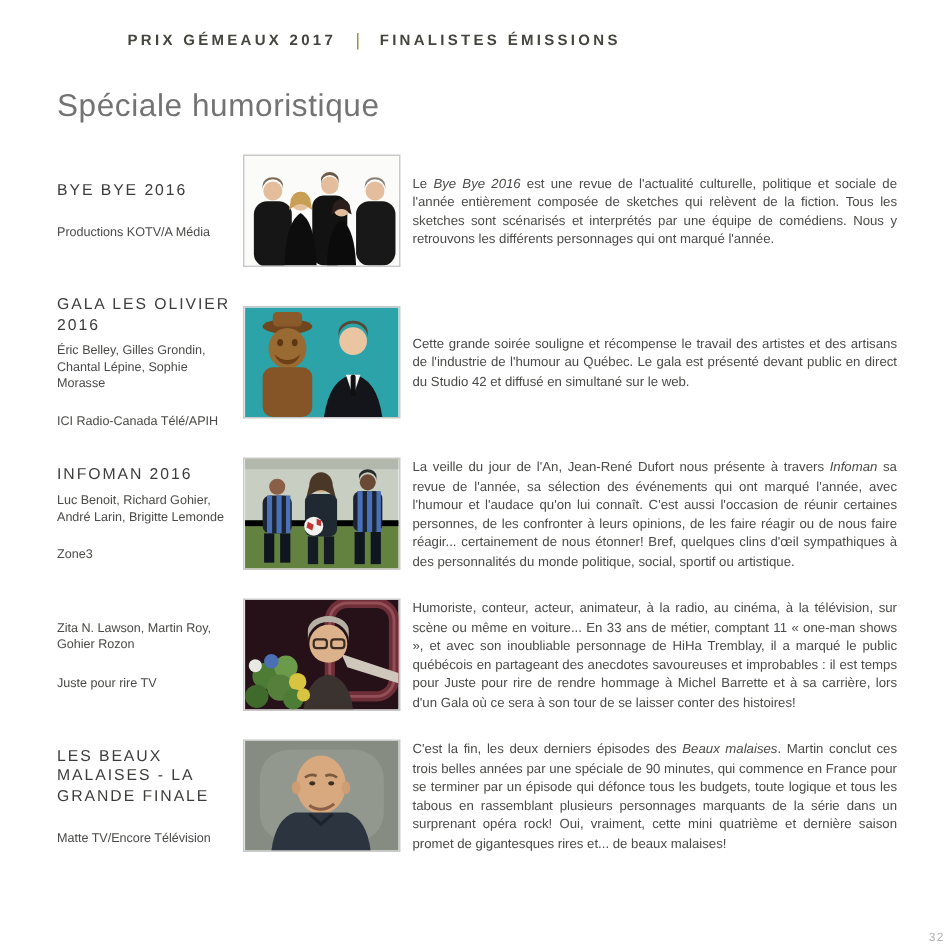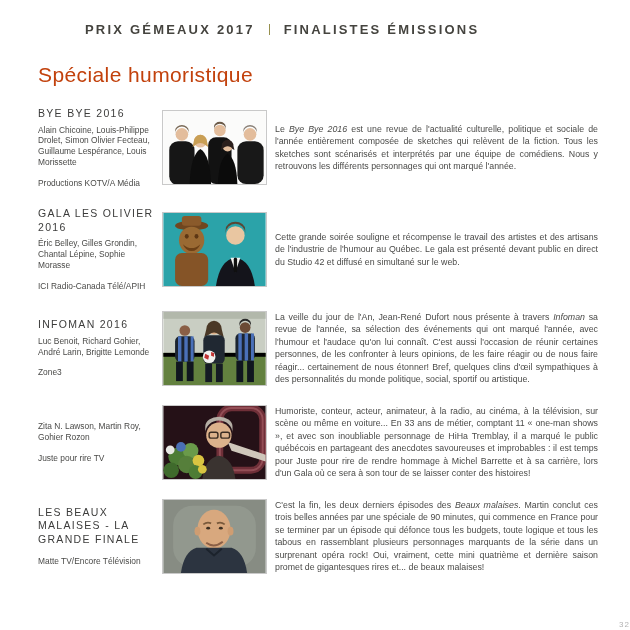--- a/index.html
+++ b/index.html
@@ -6,39 +6,39 @@
   html,body { margin:0; padding:0; background:#ffffff; }
   .page {
     width:630px; height:630px; position:relative; overflow:hidden;
     background:#ffffff; color:#4a4a48;
     font-family:"Liberation Sans", sans-serif;
     padding:22px 32px 0 38px;
   }
   .header {
     margin-left:47px;
     display:flex; align-items:center; gap:14px;
-    font-size:13px; font-weight:bold; letter-spacing:2.2px;
+    font-size:10px; font-weight:bold; letter-spacing:2.2px;
     color:#45443f; text-transform:uppercase;
   }
   .header .bar { width:1px; height:11px; background:#97904e; }
   h1.section-title {
     margin:25px 0 0 0;
     font-size:21px; line-height:26px; font-weight:normal;
-    letter-spacing:0.4px; color:#c2410c;
+    letter-spacing:0.4px; color:#737373;
   }
   .rows { margin-top:19px; }
   .row { display:flex; align-items:center; margin-bottom:19px; }
   .col-left { flex:0 0 124px; width:124px; padding-right:6px; }
   h2.show-title {
     margin:0 0 4px 0;
     font-size:10.5px; line-height:13.5px; font-weight:normal;
     letter-spacing:1.3px; color:#3c3c3b;
   }
   .credits { margin:0; font-size:8.4px; line-height:10.8px; color:#4a4a48; }
-  .producer { margin:10px 0 0 0; font-size:8.4px; line-height:10.8px; color:#4a4a48; }
+  .producer { margin:15px 0 0 0; font-size:8.4px; line-height:10.8px; color:#4a4a48; }
   figure.photo { flex:0 0 107px; margin:0; }
   figure.photo svg { display:block; border:1px solid #c9c9c9; background:#fff; }
   .desc {
     flex:1; margin:0 0 0 6px;
     font-size:8.8px; line-height:12.4px; text-align:justify; color:#4a4a48;
   }
   .desc em { font-style:italic; }
   .footer {
     position:absolute; left:0; bottom:1px; width:100%;
     text-align:right; font-size:8px; color:#b3b3b3; letter-spacing:1px;
@@ -55,21 +55,20 @@
     <span>FINALISTES ÉMISSIONS</span>
   </div>
 
   <h1 class="section-title">Spéciale humoristique</h1>
 
   <div class="rows">
 
     <div class="row">
       <div class="col-left">
         <h2 class="show-title">BYE BYE 2016</h2>
-        <p class="credits">Alain Chicoine, Louis-Philippe Drolet, Simon Olivier Fecteau, Guillaume Lespérance, Louis Morissette</p>
         <p class="producer">Productions KOTV/A Média</p>
       </div>
       <figure class="photo">
         <svg width="105" height="75" viewBox="0 0 105 75">
           <rect width="105" height="75" fill="#fbfbfa"></rect>
           <circle cx="19" cy="24" r="6.5" fill="#e3bd9c"></circle>
           <path d="M12 23 a7 7 0 0 1 14 0 l0 -3 a7 5.5 0 0 0 -14 0 z" fill="#7a6a57"></path>
           <rect x="6" y="31" width="26" height="45" rx="9" fill="#161616"></rect>
           <circle cx="58" cy="20" r="6" fill="#e3bd9c"></circle>
           <path d="M52 19 a6 6 0 0 1 12 0 l0 -3 a6 5 0 0 0 -12 0 z" fill="#6b5a48"></path>

